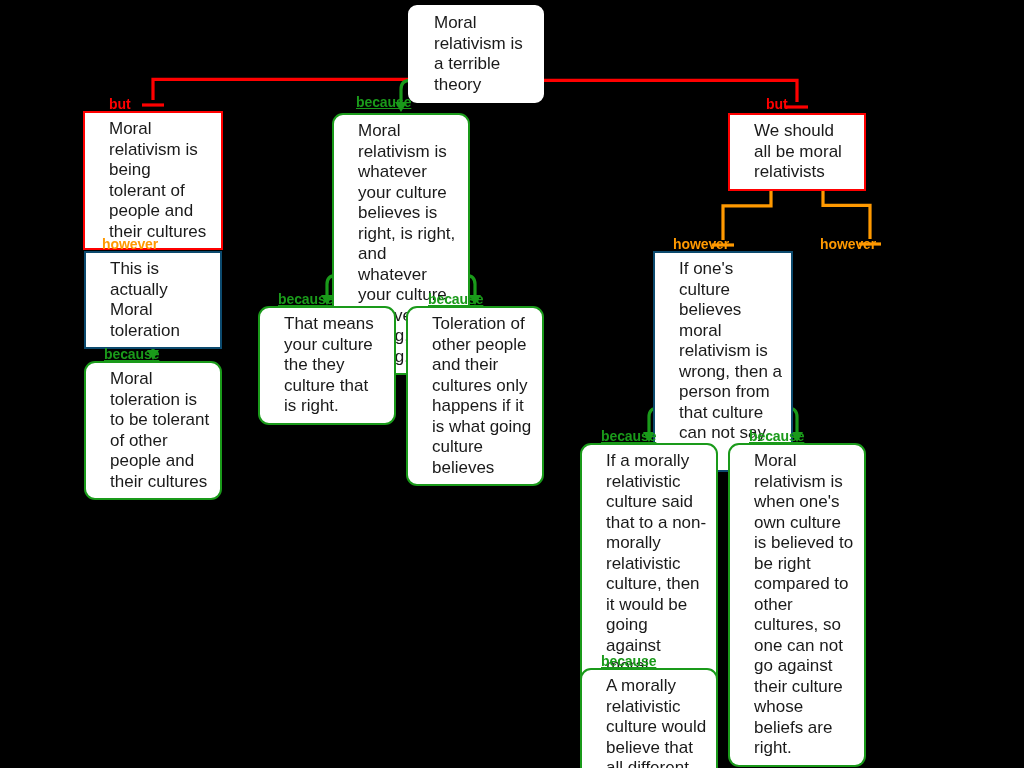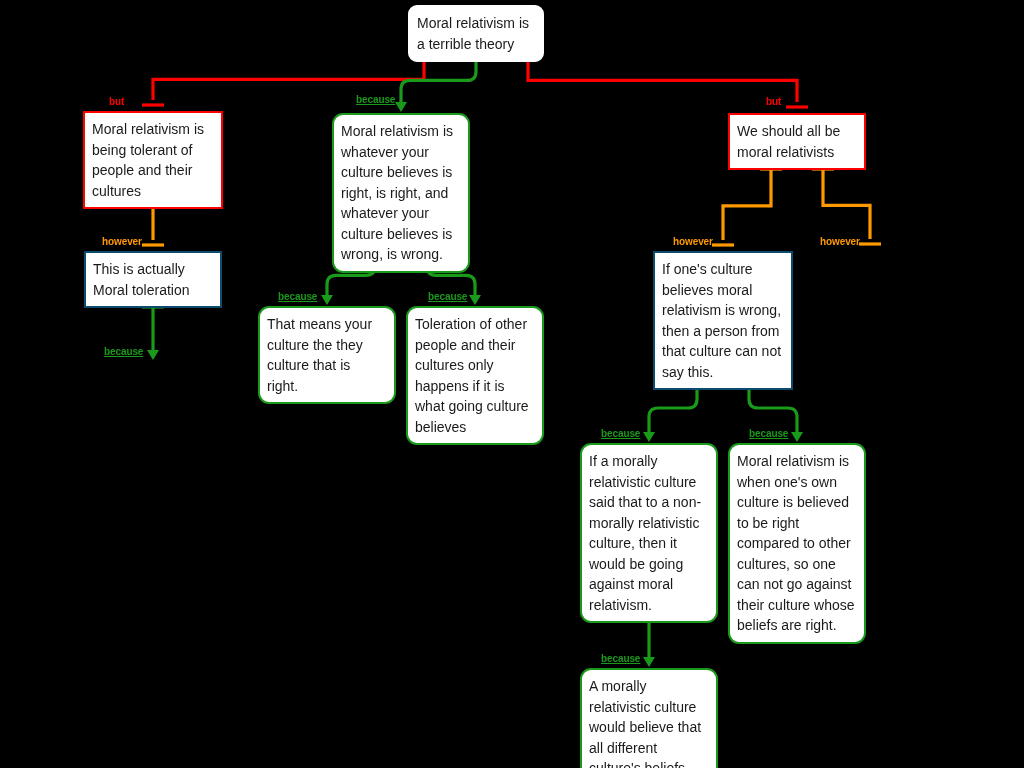--- a/index.html
+++ b/index.html
@@ -21,23 +21,23 @@
     top: 0;
     width: 1024px;
     height: 768px;
     pointer-events: none;
   }
   .node {
     position: absolute;
     box-sizing: border-box;
     background: #ffffff;
     color: #1a1a1a;
-    font-size: 14px;
+    font-size: 17px;
     line-height: 20.5px;
-    padding: 6px 9px 6px 7px;
+    padding: 6px 9px 6px 24px;
     white-space: pre-line;
     z-index: 5;
   }
   .node.root {
     border: 2px solid #ffffff;
     border-radius: 9px;
   }
   .node.but {
     border: 2px solid #ff0000;
     border-radius: 0px;
@@ -45,21 +45,21 @@
   .node.however {
     border: 2px solid #0c4a6e;
     border-radius: 0px;
   }
   .node.because {
     border: 2px solid #1a9a1a;
     border-radius: 11px;
   }
   .edge-label {
     position: absolute;
-    font-size: 10px;
+    font-size: 14px;
     font-weight: bold;
     letter-spacing: -0.1px;
     z-index: 6;
     white-space: nowrap;
   }
   .edge-label.but { color: #ff0000; }
   .edge-label.however { color: #ff9900; }
   .edge-label.because { color: #1a9a1a; text-decoration: underline; }
 </style>
 </head>
@@ -100,20 +100,21 @@
       <path d="M 738 382 L 760 382" fill="none" stroke="#1a9a1a" stroke-width="3.2" stroke-linecap="butt" stroke-linejoin="miter"></path>
       <path d="M 749 382 L 749 399 Q 749 408 758 408 L 788 408 Q 797 408 797 417 L 797 432" fill="none" stroke="#1a9a1a" stroke-width="3.2" stroke-linecap="butt" stroke-linejoin="miter"></path>
       <path d="M 791 432 L 803 432 L 797 442 Z" fill="#1a9a1a" stroke="none"></path>
       <path d="M 638 604 L 660 604" fill="none" stroke="#1a9a1a" stroke-width="3.2" stroke-linecap="butt" stroke-linejoin="miter"></path>
       <path d="M 649 604 L 649 657" fill="none" stroke="#1a9a1a" stroke-width="3.2" stroke-linecap="butt" stroke-linejoin="miter"></path>
       <path d="M 643 657 L 655 657 L 649 667 Z" fill="#1a9a1a" stroke="none"></path>
     </svg>
 <div class="node root" style="left: 408px; top: 5px; width: 136px; min-height: 46px;">Moral relativism is a terrible theory</div>
     <div class="node but" style="left: 83px; top: 111px; width: 140px; min-height: 83px;">Moral relativism is being tolerant of people and their cultures</div>
     <div class="node however" style="left: 84px; top: 251px; width: 138px; min-height: 50px;">This is actually Moral toleration</div>
+    <div class="node because" style="left: 84px; top: 361px; width: 138px; min-height: 82px;">Moral toleration is to be tolerant of other people and their cultures</div>
     <div class="node because" style="left: 332px; top: 113px; width: 138px; min-height: 135px;">Moral relativism is whatever your culture believes is right, is right, and whatever your culture believes is wrong, is wrong.</div>
     <div class="node because" style="left: 258px; top: 306px; width: 138px; min-height: 60px;">That means your culture the they culture that is right.</div>
     <div class="node because" style="left: 406px; top: 306px; width: 138px; min-height: 115px;">Toleration of other people and their cultures only happens if it is what going culture believes</div>
     <div class="node but" style="left: 728px; top: 113px; width: 138px; min-height: 50px;">We should all be moral relativists</div>
     <div class="node however" style="left: 653px; top: 251px; width: 140px; min-height: 125px;">If one's culture believes moral relativism is wrong, then a person from that culture can not say this.</div>
     <div class="node because" style="left: 580px; top: 443px; width: 138px; min-height: 155px;">If a morally relativistic culture said that to a non-morally relativistic culture, then it would be going against moral relativism.</div>
     <div class="node because" style="left: 728px; top: 443px; width: 138px; min-height: 170px;">Moral relativism is when one's own culture is believed to be right compared to other cultures, so one can not go against their culture whose beliefs are right.</div>
     <div class="node because" style="left: 580px; top: 668px; width: 138px; min-height: 100px;">A morally relativistic culture would believe that all different culture's beliefs are right.</div>
     <div class="edge-label but" style="left: 109px; top: 96px;">but</div>
     <div class="edge-label because" style="left: 356px; top: 94px;">because</div>

